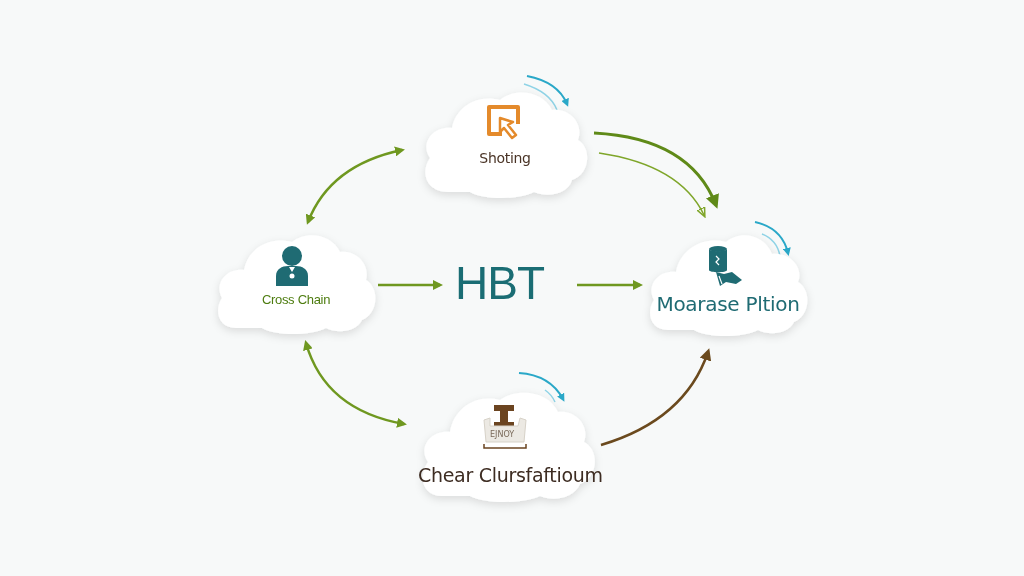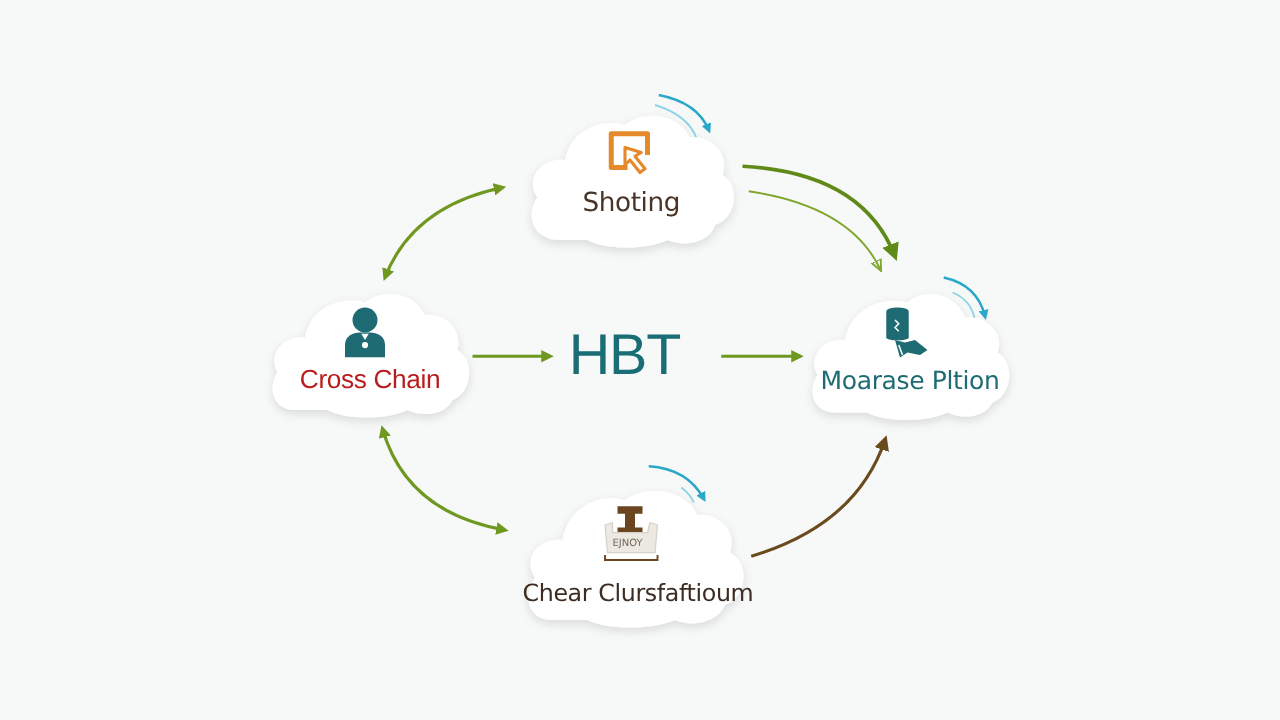--- a/index.html
+++ b/index.html
@@ -84,39 +84,39 @@
           <filter id="sh1" x="-20%" y="-20%" width="140%" height="150%">
             <feDropShadow dx="0" dy="3" stdDeviation="4" flood-color="#000" flood-opacity="0.12"></feDropShadow>
           </filter>
         </defs>
       <path filter="url(#sh1)" fill="#ffffff" d="M30,104 C8,104 2,84 12,70 C2,56 14,38 34,40 C38,18 60,6 82,12 C96,0 124,2 134,22 C152,20 166,36 160,52 C174,60 172,86 154,92 C150,106 130,110 116,104 C100,112 66,112 52,104 Z"></path>
     </svg>
     <svg class="icon" style="left:68px;top:16px;" width="38" height="38" viewBox="0 0 38 38">
       <path d="M16,30 L3,30 L3,3 L32,3 L32,20" fill="none" stroke="#e48a2b" stroke-width="4" stroke-linejoin="round"></path>
       <path d="M14,14 L14,28 L18,24 L26,34 L30,31 L22,21 L27,18 Z" fill="none" stroke="#e48a2b" stroke-width="2.5" stroke-linejoin="round"></path>
     </svg>
-    <div class="label" style="top:62px;font-size:21px;color:#4a3426;">Shoting</div>
+    <div class="label" style="top:62px;font-size:14px;color:#4a3426;">Shoting</div>
   </div>
 
   <div class="cloud" style="left:214px;top:232px;width:164px;height:104px;">
     <svg class="shape" width="164" height="104" viewBox="0 0 164 104">
       <defs>
           <filter id="sh2" x="-20%" y="-20%" width="140%" height="150%">
             <feDropShadow dx="0" dy="3" stdDeviation="4" flood-color="#000" flood-opacity="0.12"></feDropShadow>
           </filter>
         </defs>
       <path filter="url(#sh2)" fill="#ffffff" d="M22,96 C4,96 0,78 8,66 C0,52 12,36 30,38 C34,16 56,4 78,10 C92,-2 118,2 126,20 C144,18 156,34 152,48 C166,56 164,82 148,88 C142,100 124,102 112,96 C96,104 62,104 48,96 Z"></path>
     </svg>
     <svg class="icon" style="left:58px;top:12px;" width="40" height="42" viewBox="0 0 40 42">
       <circle cx="20" cy="12" r="10" fill="#1f6b73"></circle>
       <path d="M4,42 L4,32 C4,25 10,22 16,22 L24,22 C30,22 36,25 36,32 L36,42 Z" fill="#1f6b73"></path>
       <path d="M17,23 L20,28 L23,23" fill="#ffffff"></path>
       <circle cx="20" cy="32" r="2.5" fill="#ffffff"></circle>
     </svg>
-    <div class="label" style="top:60px;font-size:21px;color:#b91c1c;font-family:'Liberation Sans',sans-serif;">Cross Chain</div>
+    <div class="label" style="top:60px;font-size:13px;color:#4d7c0f;font-family:'Liberation Sans',sans-serif;">Cross Chain</div>
   </div>
 
   <div class="center-label">HBT</div>
 
   <div class="cloud" style="left:418px;top:388px;width:182px;height:116px;">
     <svg class="shape" width="182" height="116" viewBox="0 0 182 116">
       <defs>
           <filter id="sh4" x="-20%" y="-20%" width="140%" height="150%">
             <feDropShadow dx="0" dy="3" stdDeviation="4" flood-color="#000" flood-opacity="0.12"></feDropShadow>
           </filter>

